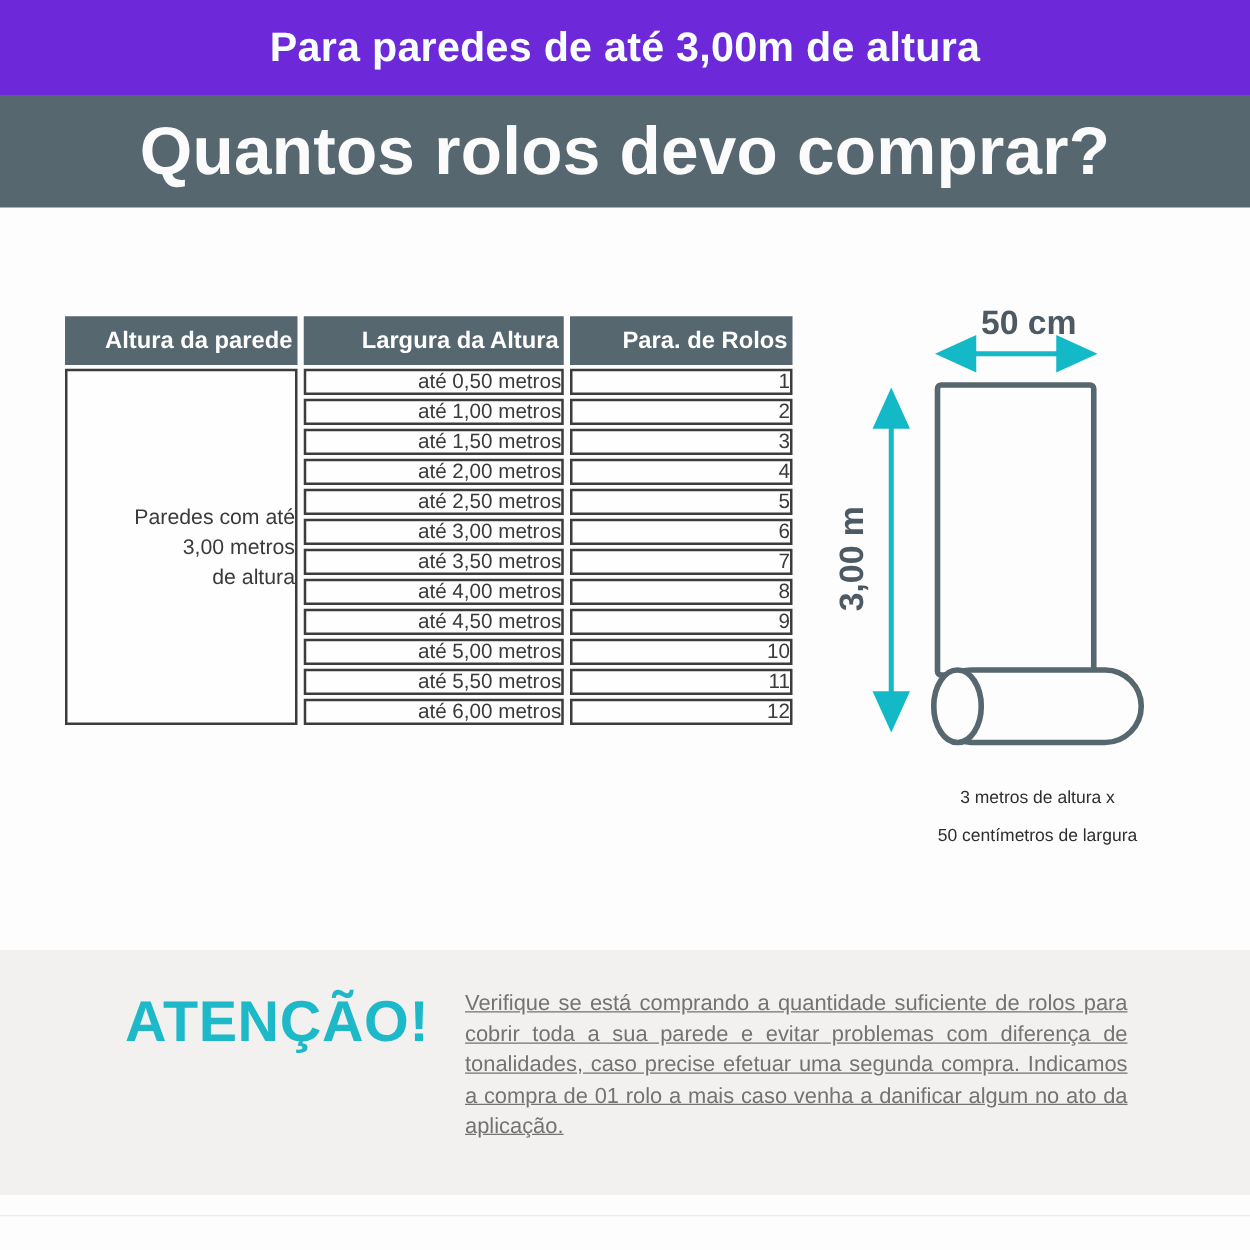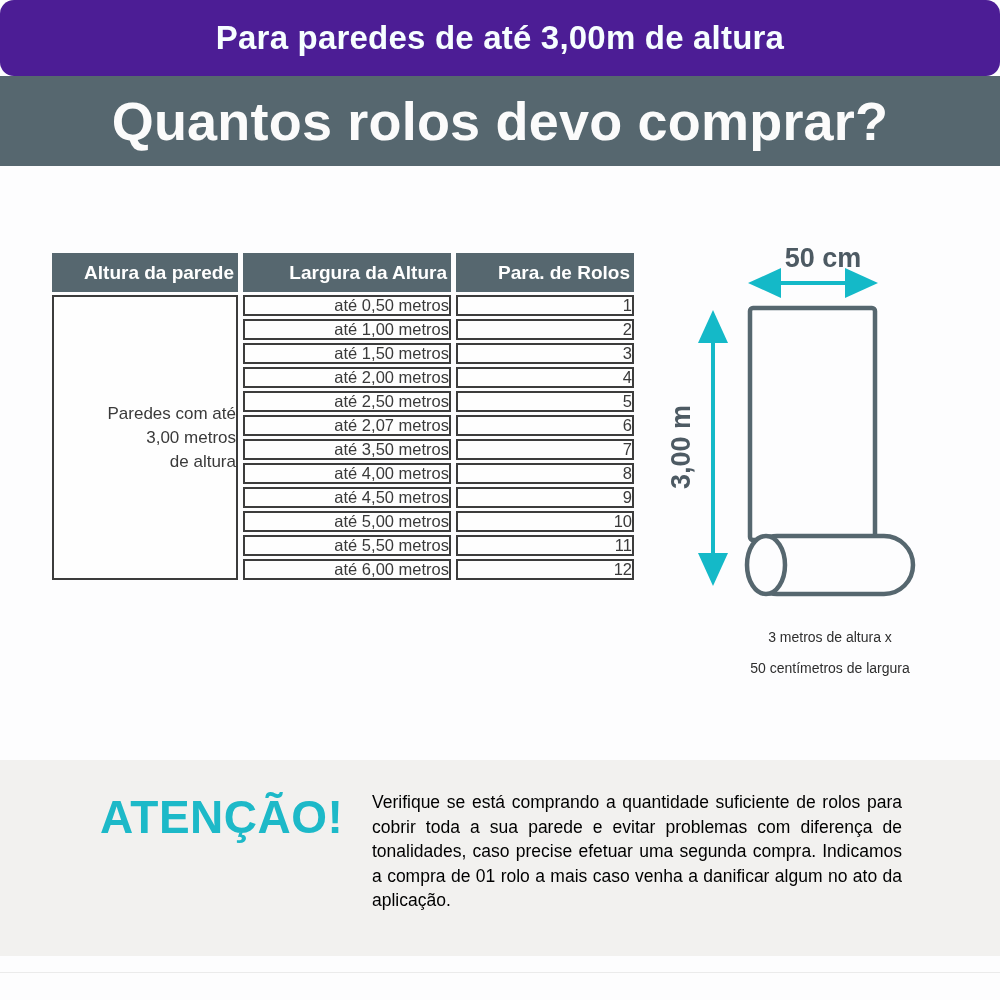--- a/index.html
+++ b/index.html
@@ -1,21 +1,21 @@
 <!DOCTYPE html>
 <html><head>
 <meta charset="utf-8">
 <style>
   html,body{margin:0;padding:0;background:#fff;}
   #page{position:relative;width:1000px;height:1000px;overflow:hidden;
         background:#fdfdfe;font-family:"Liberation Sans",sans-serif;}
 
   
   .band-teal{position:absolute;left:0;top:0;width:1000px;height:76px;
-             background:#4c1d95;display:flex;align-items:center;justify-content:center;border-radius:14px;}
+             background:#6d28d9;display:flex;align-items:center;justify-content:center;}
   .band-teal h2{margin:0;color:#f6feff;font-size:33px;font-weight:bold;letter-spacing:.2px;}
   .band-gray{position:absolute;left:0;top:76px;width:1000px;height:90px;
              background:#56676f;display:flex;align-items:center;justify-content:center;}
   .band-gray h1{margin:0;color:#fbfbfb;font-size:54px;font-weight:bold;letter-spacing:.2px;}
 
   
   table.rolls{position:absolute;left:47px;top:250px;border-collapse:separate;
               border-spacing:5px 3px;table-layout:fixed;}
   table.rolls th{background:#56676f;color:#fff;font-size:19px;font-weight:bold;
                  height:39px;padding:0 4px;text-align:right;vertical-align:middle;}
@@ -29,22 +29,22 @@
   #diagram{position:absolute;left:660px;top:225px;width:280px;height:380px;}
   #diagram text{font-family:"Liberation Sans",sans-serif;font-size:27px;
                 font-weight:600;fill:#4d5a63;}
   .caption{position:absolute;left:660px;top:622px;width:340px;text-align:center;
            color:#2e2e2e;font-size:14px;line-height:31px;}
 
   
   .attention{position:absolute;left:0;top:760px;width:1000px;height:196px;background:#f2f1ef;}
   .attn-title{position:absolute;left:100px;top:30px;width:230px;text-align:center;
               color:#1db9c8;font-size:46px;font-weight:800;letter-spacing:.5px;}
-  .attn-body{position:absolute;left:372px;top:30px;width:530px;color:#000000;
-             font-size:17.5px;line-height:24.5px;text-align:justify;text-align-last:left;}
+  .attn-body{position:absolute;left:372px;top:30px;width:530px;color:#737373;
+             font-size:17.5px;line-height:24.5px;text-align:justify;text-align-last:left;text-decoration:underline;}
   .divider{position:absolute;left:0;top:972px;width:1000px;height:1px;background:#ebebeb;}
 </style>
 </head>
 <body>
 
 <div id="page">
 
   <div class="band-teal">
     <h2>Para paredes de até 3,00m de altura</h2>
   </div>
@@ -81,21 +81,21 @@
         </tr>
         <tr>
           <td>até 2,00 metros</td>
           <td>4</td>
         </tr>
         <tr>
           <td>até 2,50 metros</td>
           <td>5</td>
         </tr>
         <tr>
-          <td>até 2,07 metros</td>
+          <td>até 3,00 metros</td>
           <td>6</td>
         </tr>
         <tr>
           <td>até 3,50 metros</td>
           <td>7</td>
         </tr>
         <tr>
           <td>até 4,00 metros</td>
           <td>8</td>
         </tr>

